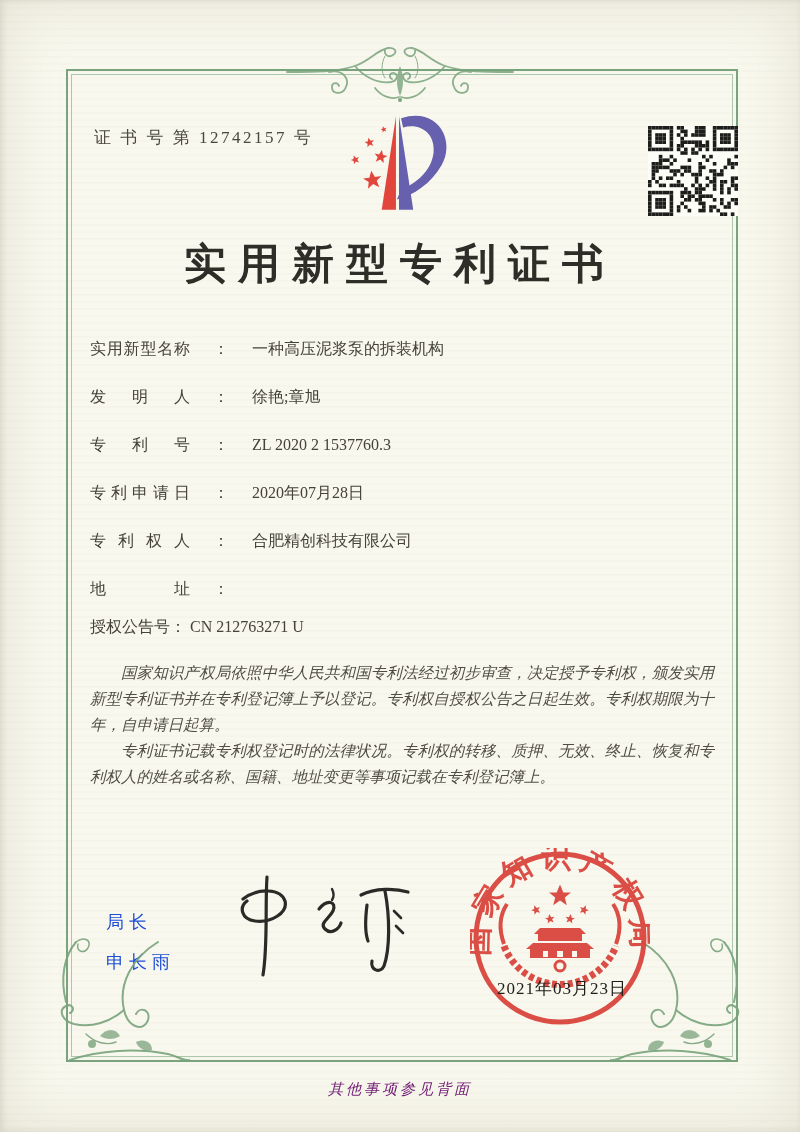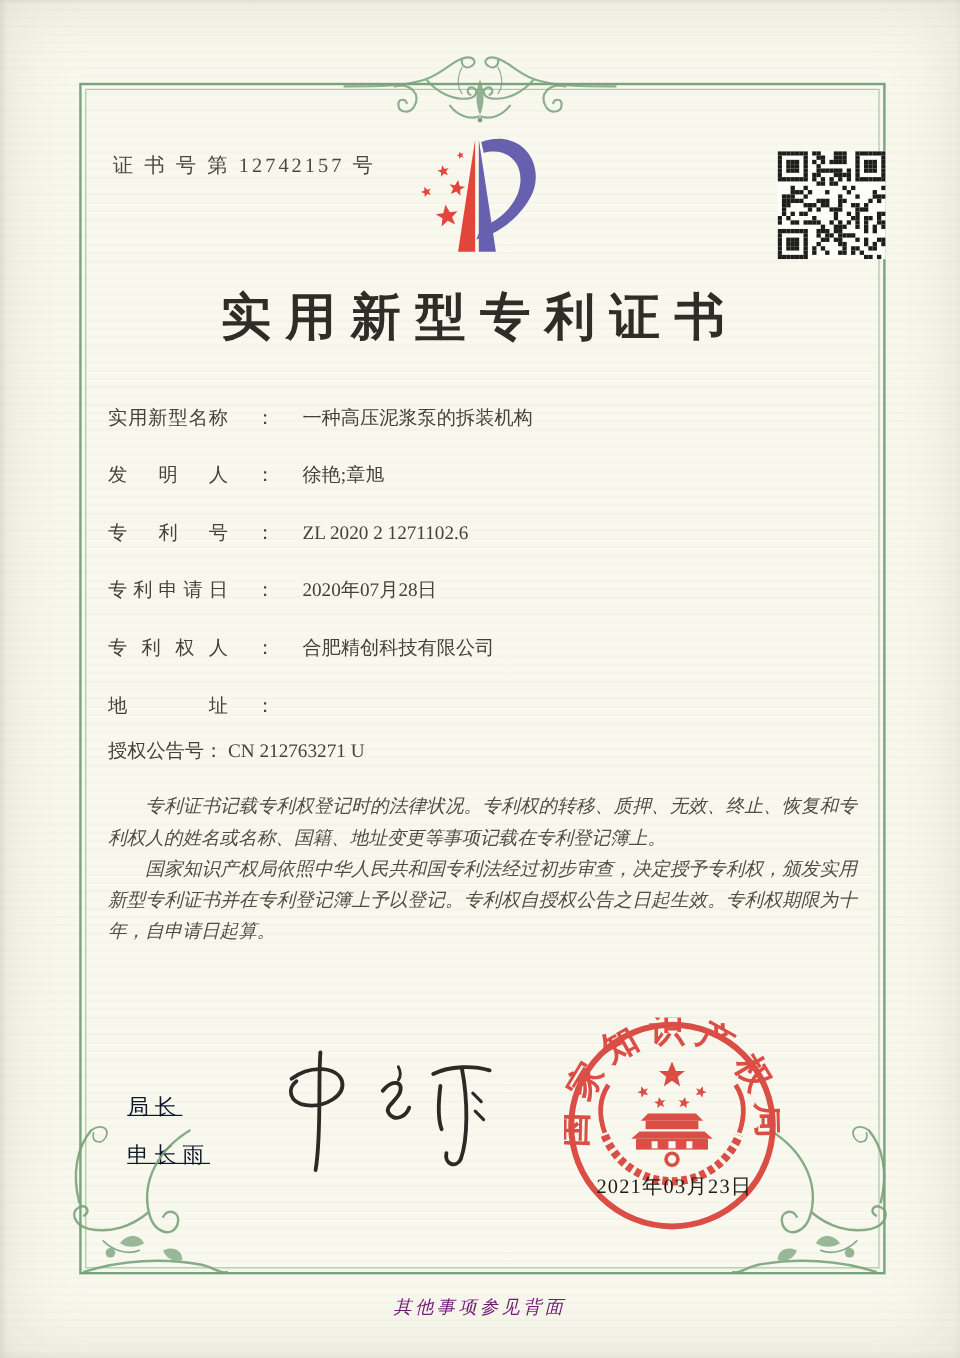--- a/index.html
+++ b/index.html
@@ -26,21 +26,21 @@
   .colon{display:inline-block;}
   .val{display:inline-block;}
   .row.addr{margin-bottom:12px;}
   .row.addr .val{width:448px;}
   .grant{margin-top:2px;}
   .grant-part{display:inline-block;width:364px;}
   .paragraphs{position:absolute;left:90px;top:660px;width:624px;font-size:15.5px;
         line-height:26px;color:#504e44;font-style:italic;}
   .paragraphs p{text-indent:2em;text-align:justify;}
   .officer{position:absolute;left:106px;top:910px;font-family:"Liberation Sans","DejaVu Sans",sans-serif;
-        font-size:18px;color:#0f172a;letter-spacing:5px;text-decoration:underline;}
+        font-size:18px;color:#1d4ed8;letter-spacing:5px;}
   .officer .name{margin-top:16px;}
   .signature{position:absolute;left:215px;top:863px;z-index:1;}
   .seal{position:absolute;left:470px;top:848px;z-index:2;opacity:.93;}
   .seal-date{position:absolute;left:488px;top:977px;z-index:3;width:148px;text-align:center;
         font-size:17px;letter-spacing:1px;color:#1e1d1a;}
   .page-info{position:absolute;left:0;top:1030px;width:100%;text-align:center;font-size:14px;
         letter-spacing:2px;color:#45433c;}
   .back-note{position:absolute;left:0;top:1080px;width:100%;text-align:center;font-size:15px;
         font-style:italic;letter-spacing:3px;color:#701a75;}
   .orn-top{position:absolute;left:285px;top:42px;z-index:2;}
@@ -411,21 +411,21 @@
       <span class="val">一种高压泥浆泵的拆装机构</span>
     </div>
     <div class="row">
       <span class="lbl">发明人</span>
         <span class="colon">：</span>
       <span class="val">徐艳;章旭</span>
     </div>
     <div class="row">
       <span class="lbl">专利号</span>
         <span class="colon">：</span>
-      <span class="val">ZL 2020 2 1271102.6</span>
+      <span class="val">ZL 2020 2 1537760.3</span>
     </div>
     <div class="row">
       <span class="lbl">专利申请日</span>
         <span class="colon">：</span>
       <span class="val">2020年07月28日</span>
     </div>
     <div class="row">
       <span class="lbl">专利权人</span>
         <span class="colon">：</span>
       <span class="val">合肥精创科技有限公司</span>
@@ -436,22 +436,22 @@
     </div>
     <div class="row grant">
       <span class="grant-part2">
         <span>授权公告号</span><span>：</span>
         <span>CN 212763271 U</span>
       </span>
     </div>
   </div>
 
   <div class="paragraphs">
+    <p>国家知识产权局依照中华人民共和国专利法经过初步审查，决定授予专利权，颁发实用新型专利证书并在专利登记簿上予以登记。专利权自授权公告之日起生效。专利权期限为十年，自申请日起算。</p>
     <p>专利证书记载专利权登记时的法律状况。专利权的转移、质押、无效、终止、恢复和专利权人的姓名或名称、国籍、地址变更等事项记载在专利登记簿上。</p>
-    <p>国家知识产权局依照中华人民共和国专利法经过初步审查，决定授予专利权，颁发实用新型专利证书并在专利登记簿上予以登记。专利权自授权公告之日起生效。专利权期限为十年，自申请日起算。</p>
   </div>
 
   <div class="officer">
     <div>局长</div>
     <div class="name">申长雨</div>
   </div>
 
   <svg class="signature" width="205" height="125" viewBox="0 0 205 125">
     <g stroke="#2c2a26" stroke-width="3.2" fill="none" stroke-linecap="round">
       <path d="M28 36 C44 24 66 26 70 38 C73 50 56 60 40 58 C26 56 24 44 32 38"></path>

